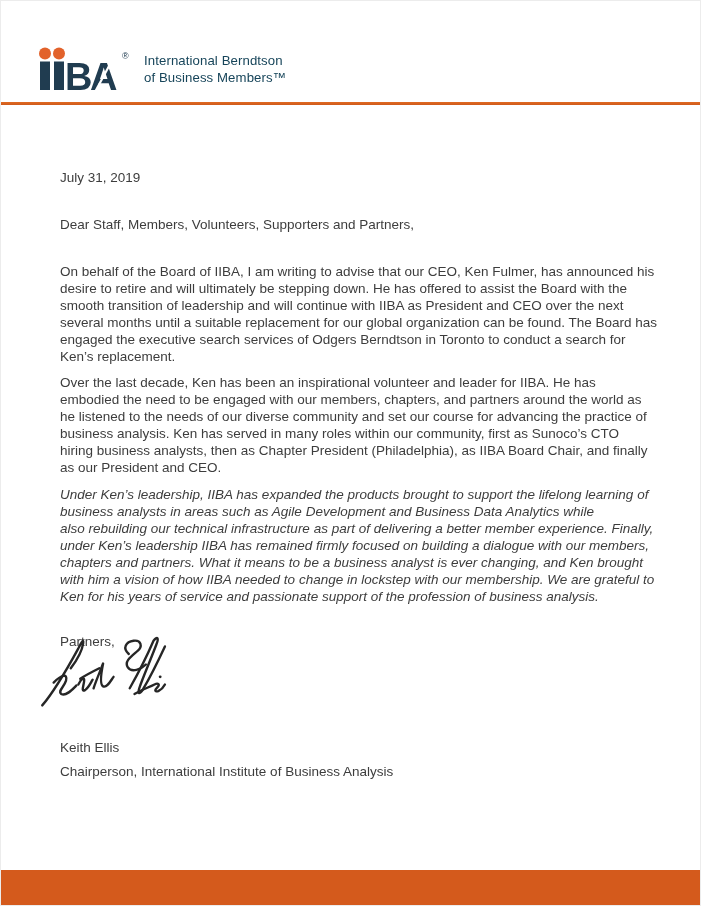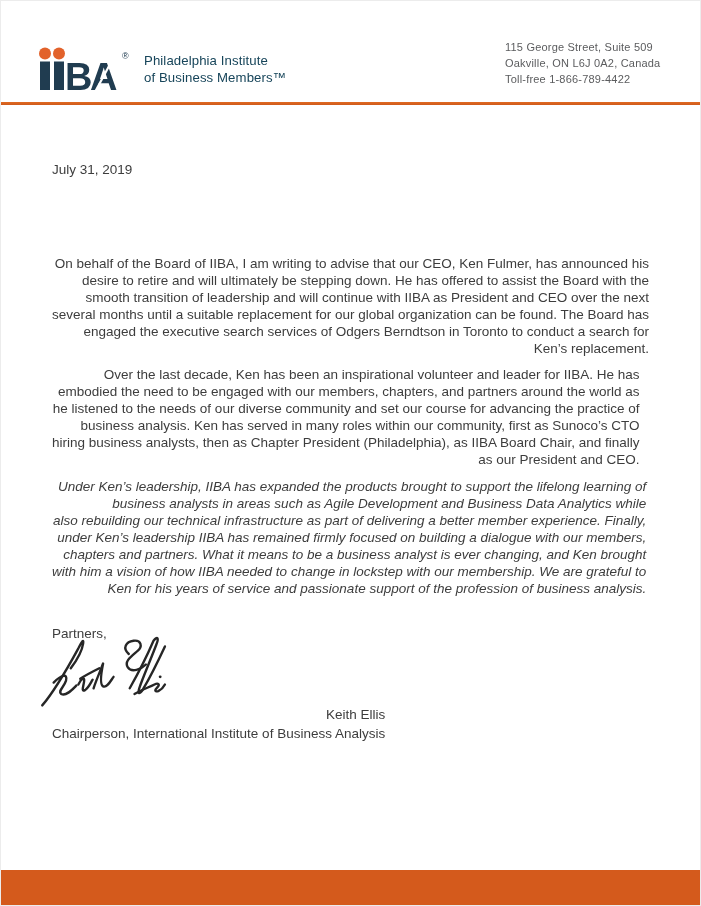--- a/index.html
+++ b/index.html
@@ -43,34 +43,33 @@
     position: absolute;
     left: 0; top: 101px;
     width: 701px; height: 3px;
     background: linear-gradient(180deg, #e06a22 0%, #cf5a1c 100%);
   }
 
   
   .txt {
     position: absolute;
     left: 47px;
-    margin: 4px;
+    margin: 12px;
     font-size: 13.5px;
     line-height: 17px;
     white-space: pre;
     color: #3d3d3d;
-    text-align: right;
   }
   .date       { top: 156px; }
   .salutation { top: 203px; }
   .para1      { top: 250px; }
   .para2      { top: 361px; }
   .para3      { top: 473px; font-style: italic; }
   .closing    { top: 620px; }
-  .signer     { top: 700px; line-height: 19px; }
+  .signer     { top: 723px; line-height: 24px; }
 
   .signature {
     position: absolute;
     left: 36px; top: 634px;
     width: 136px; height: 78px;
   }
 
   .footer-bar {
     position: absolute;
     left: 0; bottom: 0;
@@ -87,34 +86,30 @@
     <svg class="logo-mark" width="96" height="46" viewBox="0 0 96 46" aria-hidden="true">
       <circle cx="7" cy="7.5" r="6" fill="#e2622b"></circle>
       <circle cx="21" cy="7.5" r="6" fill="#e2622b"></circle>
       <rect x="2" y="15.5" width="10" height="28.5" fill="#203c50"></rect>
       <rect x="16" y="15.5" width="10" height="28.5" fill="#203c50"></rect>
       <text x="27" y="44" font-family="Liberation Sans, sans-serif" font-weight="bold" font-size="38" letter-spacing="-2.5" fill="#203c50">BA</text>
       <line x1="57" y1="46" x2="77" y2="9" stroke="#ffffff" stroke-width="2.2"></line>
       <text x="84" y="13" font-family="Liberation Sans, sans-serif" font-size="9" fill="#203c50">®</text>
     </svg>
     <div class="logo-text">
-      <div>Philadelphia Institute</div>
+      <div>International Berndtson</div>
       <div>of Business Members™</div>
     </div>
   </div>
 
-  <div class="address">
-    <div>115 George Street, Suite 509</div>
-    <div>Oakville, ON L6J 0A2, Canada</div>
-    <div>Toll-free 1-866-789-4422</div>
-  </div>
 
   <div class="top-rule"></div>
 
   <p class="txt date">July 31, 2019</p>
+  <p class="txt salutation">Dear Staff, Members, Volunteers, Supporters and Partners,</p>
   <p class="txt para2">Over the last decade, Ken has been an inspirational volunteer and leader for IIBA. He has
 embodied the need to be engaged with our members, chapters, and partners around the world as
 he listened to the needs of our diverse community and set our course for advancing the practice of
 business analysis. Ken has served in many roles within our community, first as Sunoco’s CTO
 hiring business analysts, then as Chapter President (Philadelphia), as IIBA Board Chair, and finally
 as our President and CEO.</p>
   <p class="txt para1">On behalf of the Board of IIBA, I am writing to advise that our CEO, Ken Fulmer, has announced his
 desire to retire and will ultimately be stepping down. He has offered to assist the Board with the
 smooth transition of leadership and will continue with IIBA as President and CEO over the next
 several months until a suitable replacement for our global organization can be found. The Board has

